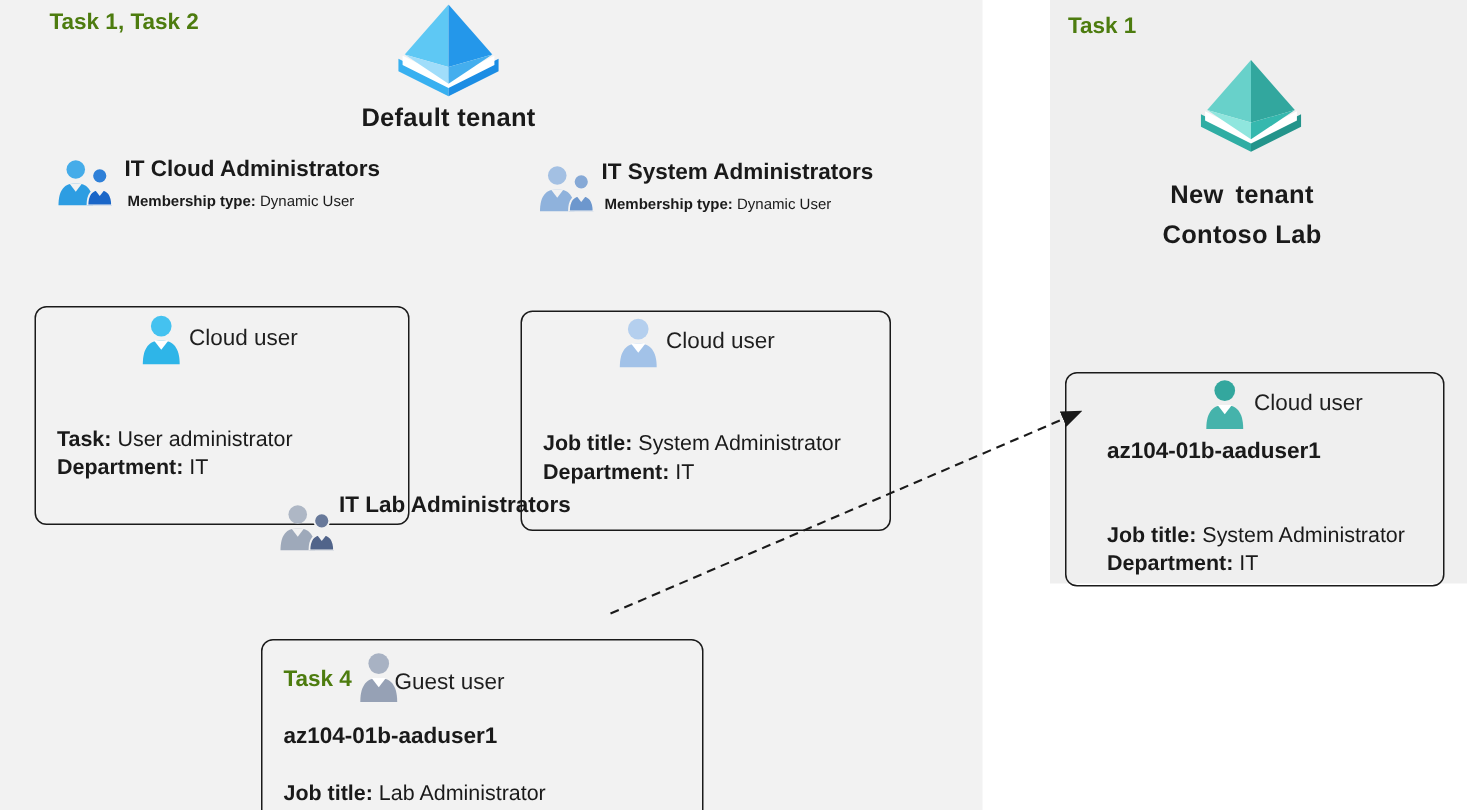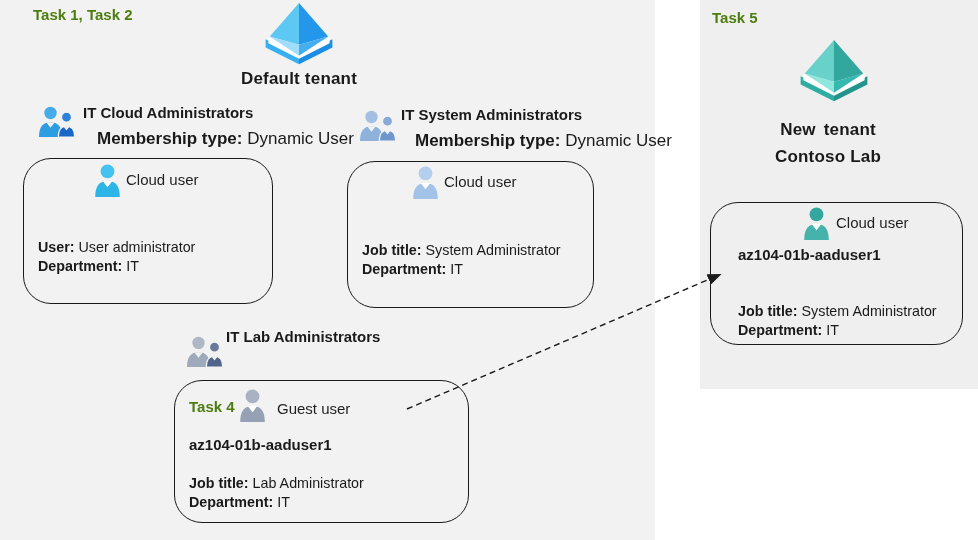--- a/index.html
+++ b/index.html
@@ -4,22 +4,22 @@
 <style>
   html,body{margin:0;padding:0;background:#ffffff;}
   .canvas{position:relative;width:978px;height:540px;background:#ffffff;
           font-family:"Liberation Sans",sans-serif;color:#1a1a1a;overflow:hidden;}
   .abs{position:absolute;}
   .panel-left{position:absolute;left:0;top:0;width:655px;height:540px;background:#f2f2f2;}
   .panel-right{position:absolute;left:700px;top:0;width:278px;height:389px;background:#efefef;}
   .task{color:#4d7c0f;font-weight:700;font-size:15px;}
   .tenant-name{font-size:17px;font-weight:700;text-align:center;letter-spacing:.2px;}
   .group-title{font-size:15px;font-weight:700;white-space:nowrap;}
-  .group-sub{font-size:17px;white-space:nowrap;margin-left:12px;}
-  .user-box{position:absolute;border:1.6px solid #1a1a1a;border-radius:28px;box-sizing:border-box;}
+  .group-sub{font-size:10px;white-space:nowrap;}
+  .user-box{position:absolute;border:1.6px solid #1a1a1a;border-radius:8px;box-sizing:border-box;margin-top:46px;}
   .type-label{font-size:15px;color:#1f1f1f;white-space:nowrap;}
   .username{font-size:15px;font-weight:700;white-space:nowrap;}
   .fields{font-size:14.3px;line-height:19px;white-space:nowrap;}
   .b{font-weight:700;}
   .arrow-layer{position:absolute;left:0;top:0;pointer-events:none;}
 </style>
 </head>
 <body>
 
 <div class="canvas">
@@ -77,21 +77,21 @@
   <div class="user-box" style="left:23px;top:158px;width:250px;height:146px;">
     <div class="abs" style="left:70px;top:5px;">
       <svg width="27" height="33" viewBox="0 0 27 33">
         <circle cx="13.5" cy="7.4" r="6.9" fill="#44c2f0"></circle>
         <path d="M1.2,33 C1.2,21.6 5.6,17 13.5,17 C21.4,17 25.8,21.6 25.8,33 Z" fill="#2eb5e8"></path>
         <path d="M8.7,17 L18.3,17 L13.5,23.2 Z" fill="#ffffff"></path>
       </svg>
     </div>
     <div class="abs type-label" style="left:102px;top:12px;">Cloud user</div>
     <div class="abs fields" style="left:14px;top:79px;">
-      <div><span class="b">User:</span> <span>User administrator</span></div>
+      <div><span class="b">Task:</span> <span>User administrator</span></div>
       <div><span class="b">Department:</span> <span>IT</span></div>
     </div>
   </div>
 
   <div class="user-box" style="left:347px;top:161px;width:247px;height:147px;">
     <div class="abs" style="left:64px;top:4px;">
       <svg width="27" height="33" viewBox="0 0 27 33">
         <circle cx="13.5" cy="7.4" r="6.9" fill="#b4cfee"></circle>
         <path d="M1.2,33 C1.2,21.6 5.6,17 13.5,17 C21.4,17 25.8,21.6 25.8,33 Z" fill="#a2c2e8"></path>
         <path d="M8.7,17 L18.3,17 L13.5,23.2 Z" fill="#ffffff"></path>
@@ -118,29 +118,29 @@
 
   <div class="user-box" style="left:174px;top:380px;width:295px;height:143px;">
     <div class="abs task" style="left:14px;top:17px;">Task 4</div>
     <div class="abs" style="left:64px;top:8px;">
       <svg width="27" height="33" viewBox="0 0 27 33">
         <circle cx="13.5" cy="7.4" r="6.9" fill="#a8b2c3"></circle>
         <path d="M1.2,33 C1.2,21.6 5.6,17 13.5,17 C21.4,17 25.8,21.6 25.8,33 Z" fill="#96a1b5"></path>
         <path d="M8.7,17 L18.3,17 L13.5,23.2 Z" fill="#ffffff"></path>
       </svg>
     </div>
-    <div class="abs type-label" style="left:102px;top:19px;">Guest user</div>
+    <div class="abs type-label" style="left:88px;top:19px;">Guest user</div>
     <div class="abs username" style="left:14px;top:55px;">az104-01b-aaduser1</div>
     <div class="abs fields" style="left:14px;top:93px;">
       <div><span class="b">Job title:</span> <span>Lab Administrator</span></div>
       <div><span class="b">Department:</span> <span>IT</span></div>
     </div>
   </div>
 
-  <div class="abs task" style="left:712px;top:9px;">Task 5</div>
+  <div class="abs task" style="left:712px;top:9px;">Task 1</div>
 
   <div class="abs" style="left:799px;top:40px;">
     <svg width="70" height="64" viewBox="0 0 100 92">
       <polygon points="2,52 50,76 50,88 2,64" fill="#2fada3"></polygon>
       <polygon points="98,52 50,76 50,88 98,64" fill="#23948b"></polygon>
       <polygon points="6,49 50,71 94,49 94,58 50,80 6,58" fill="#ffffff"></polygon>
       <polygon points="50,0 8,48 50,60" fill="#68d1ca"></polygon>
       <polygon points="50,0 92,48 50,60" fill="#32a79e"></polygon>
       <polygon points="8,48 50,60 50,76" fill="#8fe6de"></polygon>
       <polygon points="92,48 50,60 50,76" fill="#35b8ae"></polygon>

